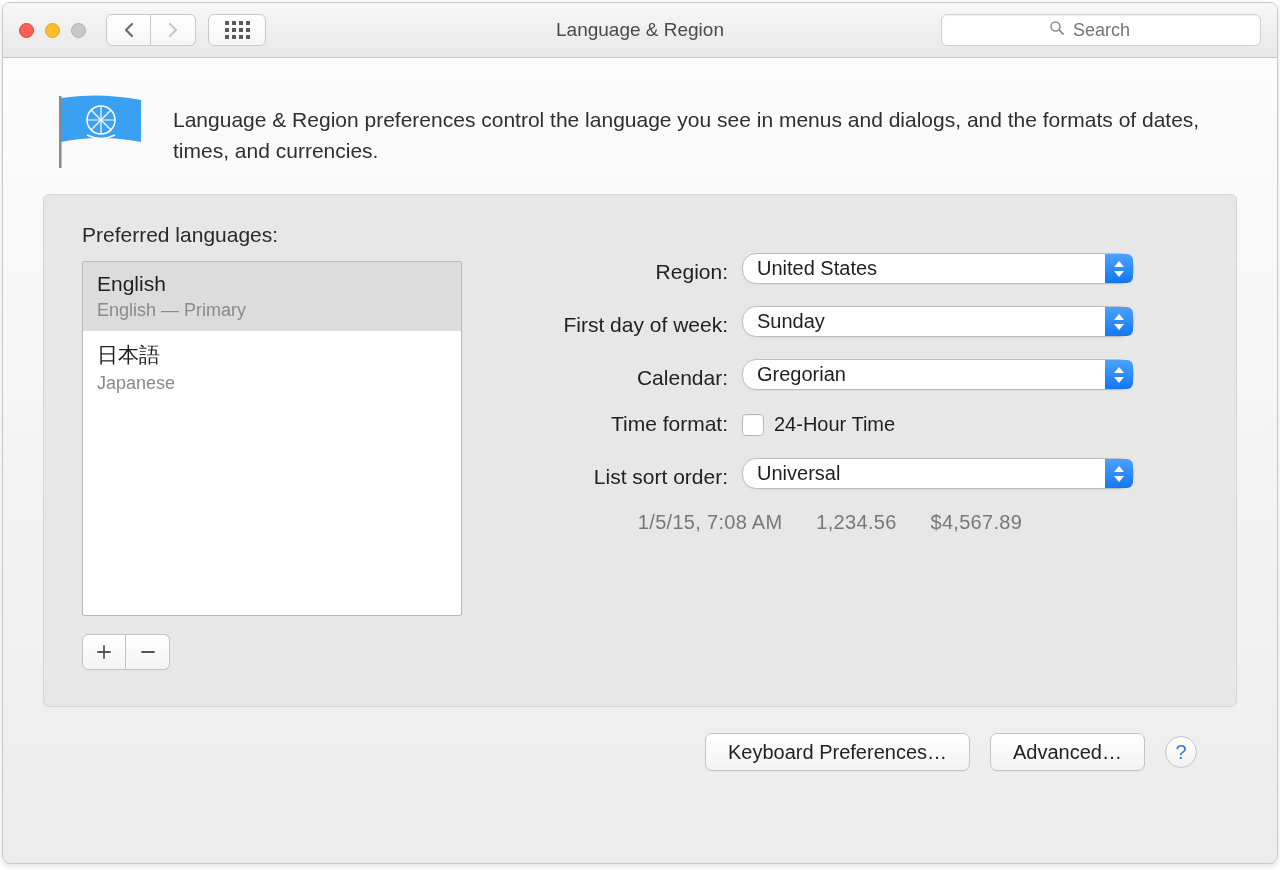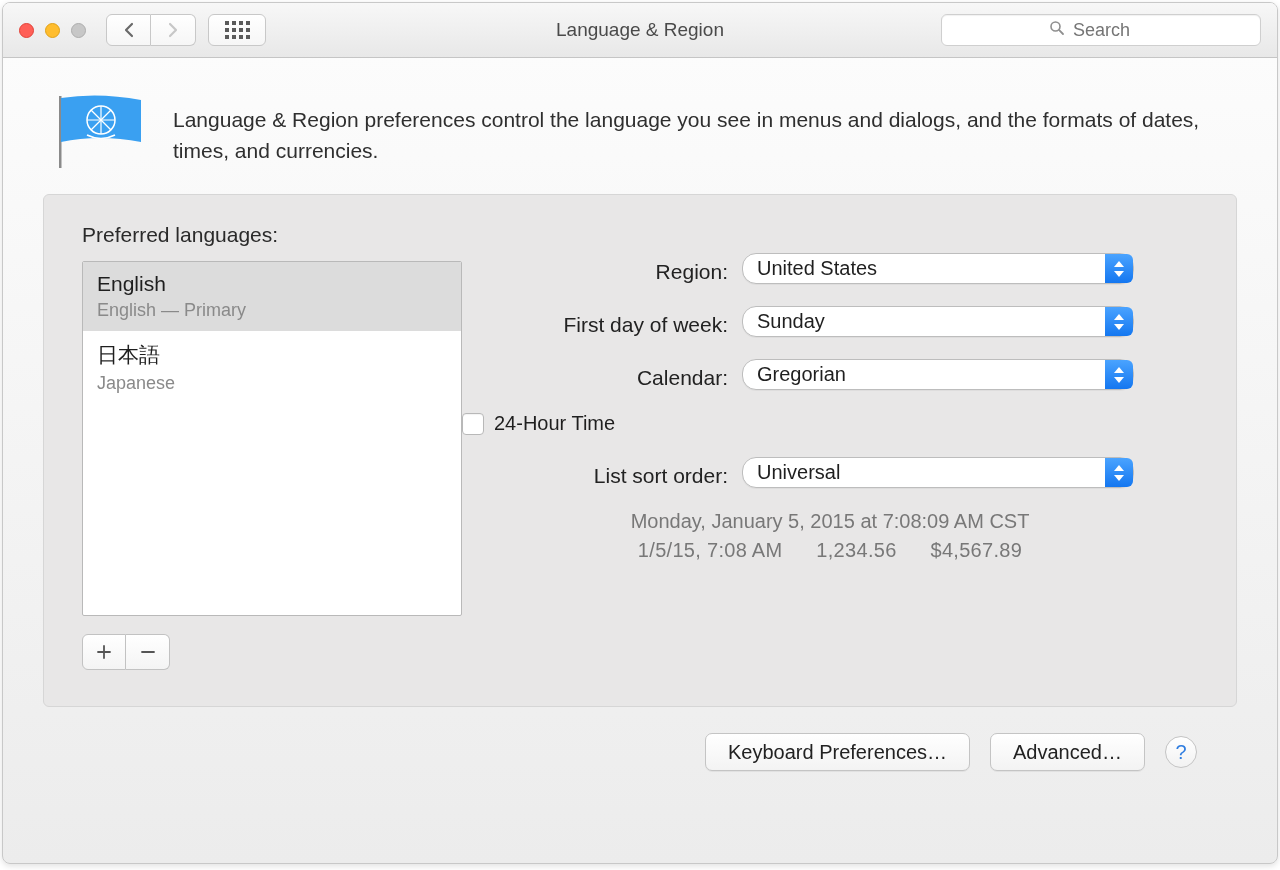--- a/index.html
+++ b/index.html
@@ -280,20 +280,21 @@
                 <span class="dropdown-val">Gregorian</span>
                 <div class="dropdown-arrows">
                     <div class="arr up"></div>
                     <div class="arr down"></div>
                   </div>
               </div>
             </div>
           </div>
 
           <div class="form-row">
+            <div class="form-label">Time format:</div>
             <div class="form-ctrl">
               <div class="chk-wrap">
                 <div class="chkbox"></div>
                 <span class="chk-label">24-Hour Time</span>
               </div>
             </div>
           </div>
 
           <div class="form-row">
             <div class="form-label">List sort order:</div>
@@ -302,21 +303,20 @@
                 <span class="dropdown-val">Universal</span>
                 <div class="dropdown-arrows">
                     <div class="arr up"></div>
                     <div class="arr down"></div>
                   </div>
               </div>
             </div>
           </div>
 
           <div class="sample">
-            <div>Monday, January 5, 2015 at 7:08:09 AM CST</div>
             <div class="l2">
               <span>1/5/15, 7:08 AM</span>
               <span>1,234.56</span>
               <span>$4,567.89</span>
             </div>
           </div>
 
         </div>
       </div>
     </div>

